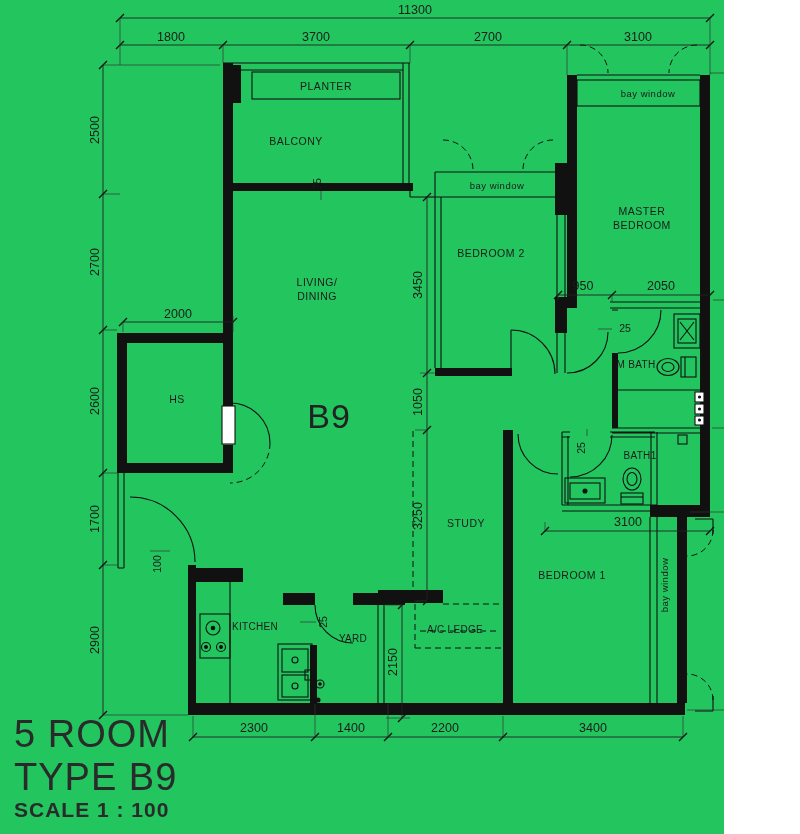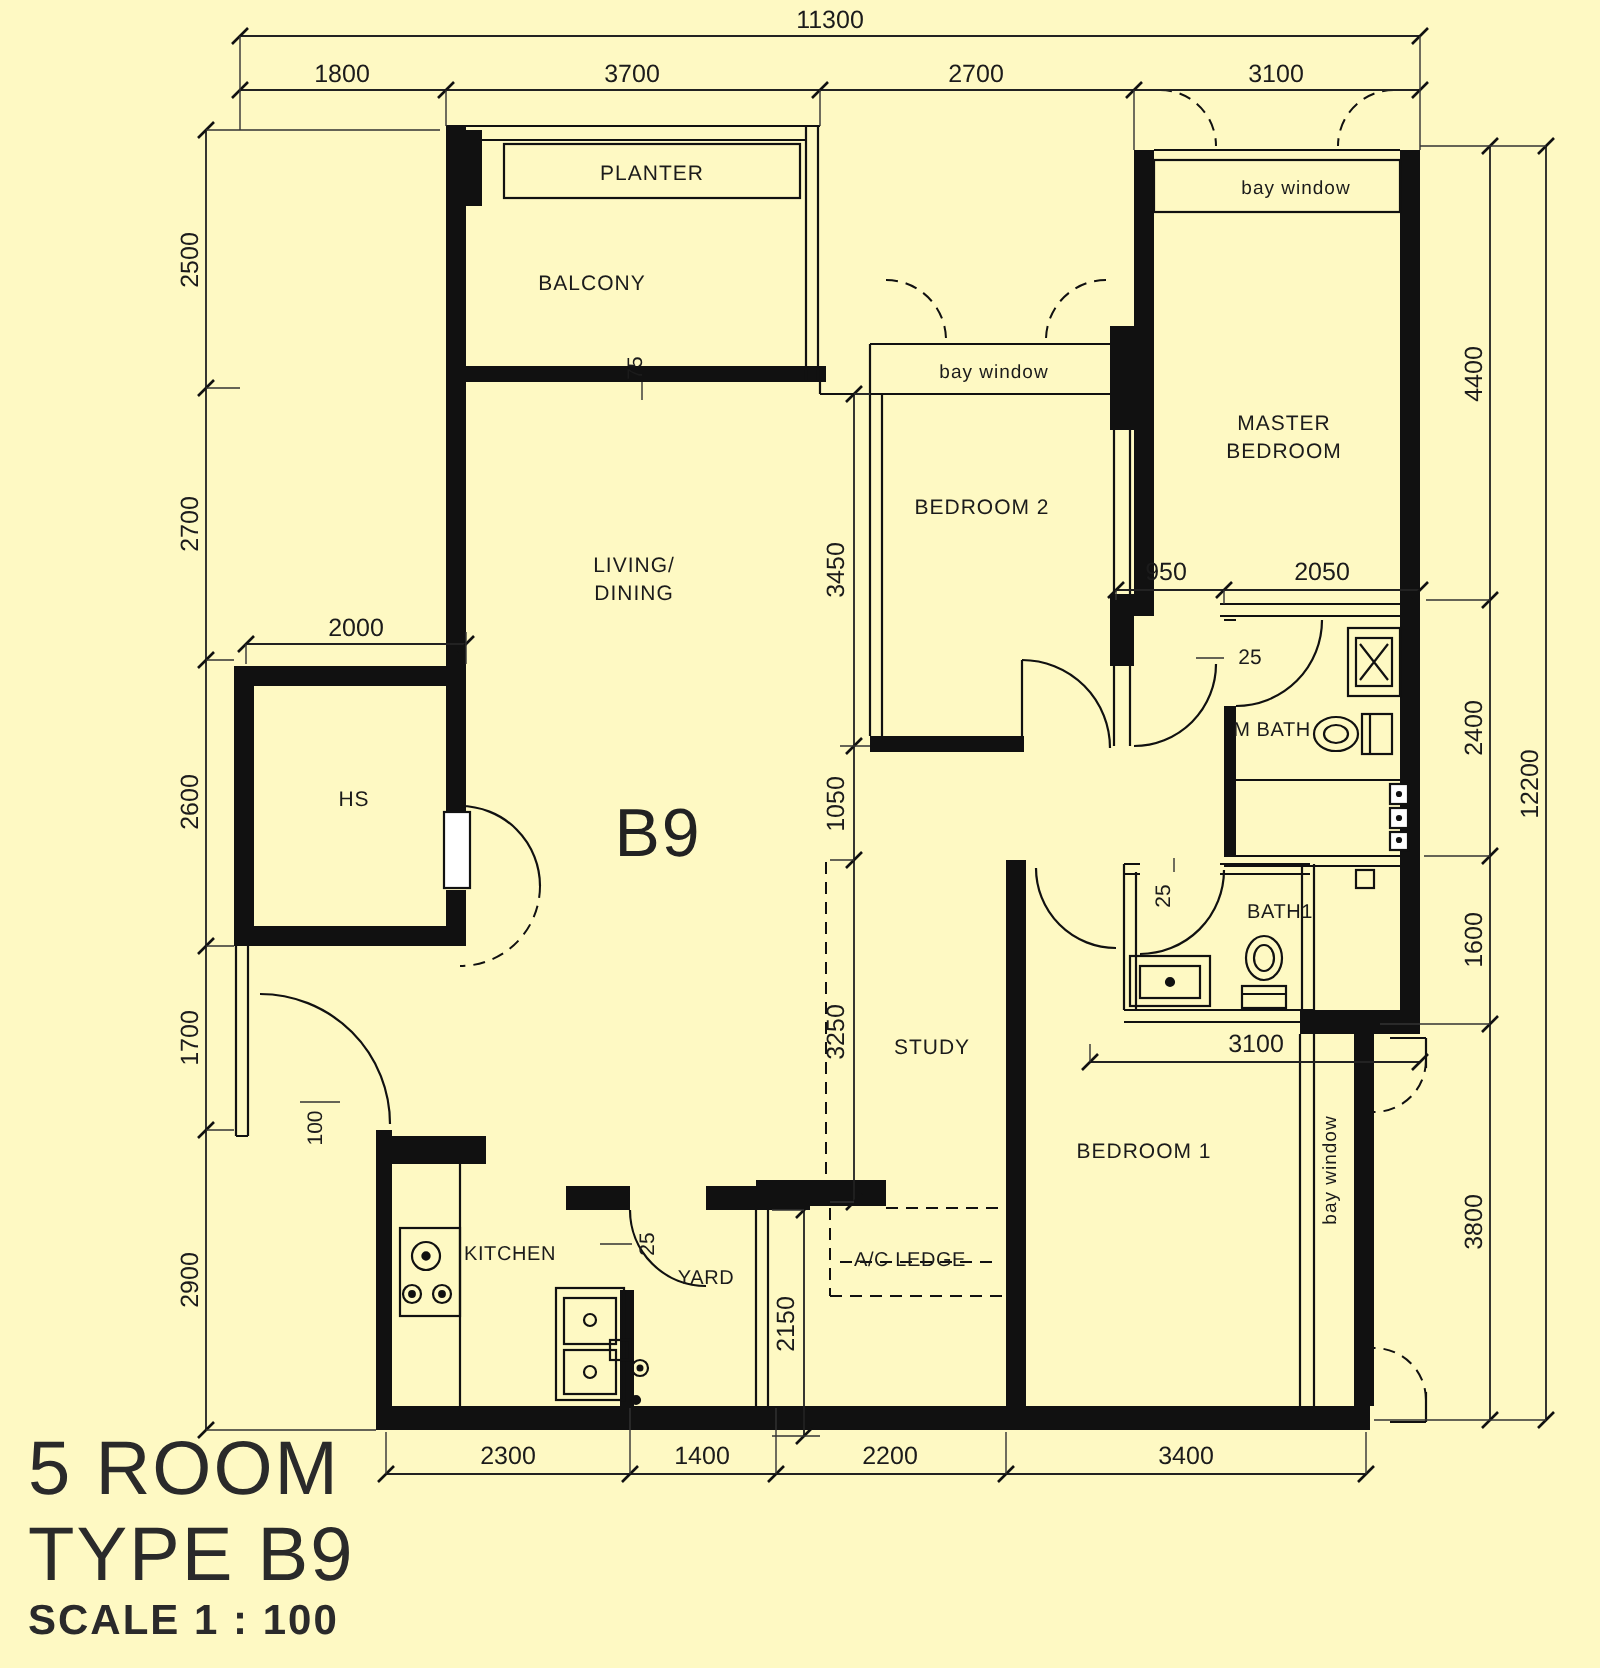--- a/index.html
+++ b/index.html
@@ -1,16 +1,16 @@
 <!DOCTYPE html>
 <html><head>
 <meta charset="utf-8">
 <style>
   html,body{margin:0;padding:0;background:#fff;}
-  .page{width:800px;height:834px;background:#fef9c3;position:relative;overflow:hidden;}
+  .page{width:724px;height:834px;background:#22c55e;position:relative;overflow:hidden;}
   svg{display:block;}
   text{font-family:"Liberation Sans","DejaVu Sans",sans-serif;fill:#1b1b1b;}
   .dim{font-size:12.5px;}
   .dim-sm{font-size:10.5px;}
   .room{font-size:10.5px;letter-spacing:0.5px;}
   .room-sm{font-size:10px;letter-spacing:0.3px;}
   .bay{font-size:9.5px;letter-spacing:0.5px;}
   .plan-code{font-size:34px;letter-spacing:1px;fill:#222;}
   .title-big{font-size:38px;letter-spacing:1px;fill:#2a2a2a;}
   .title-small{font-size:21px;letter-spacing:1px;font-weight:600;fill:#2a2a2a;}

